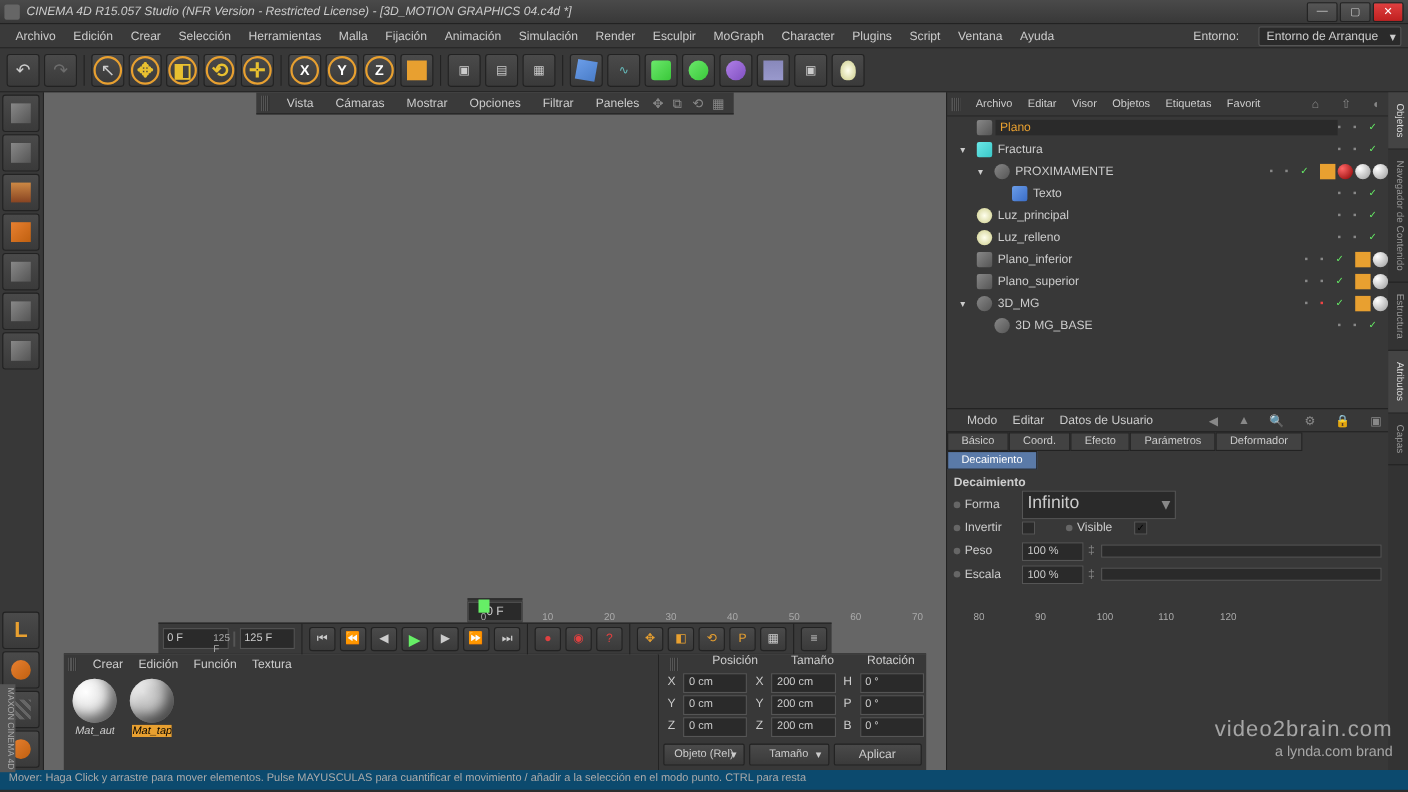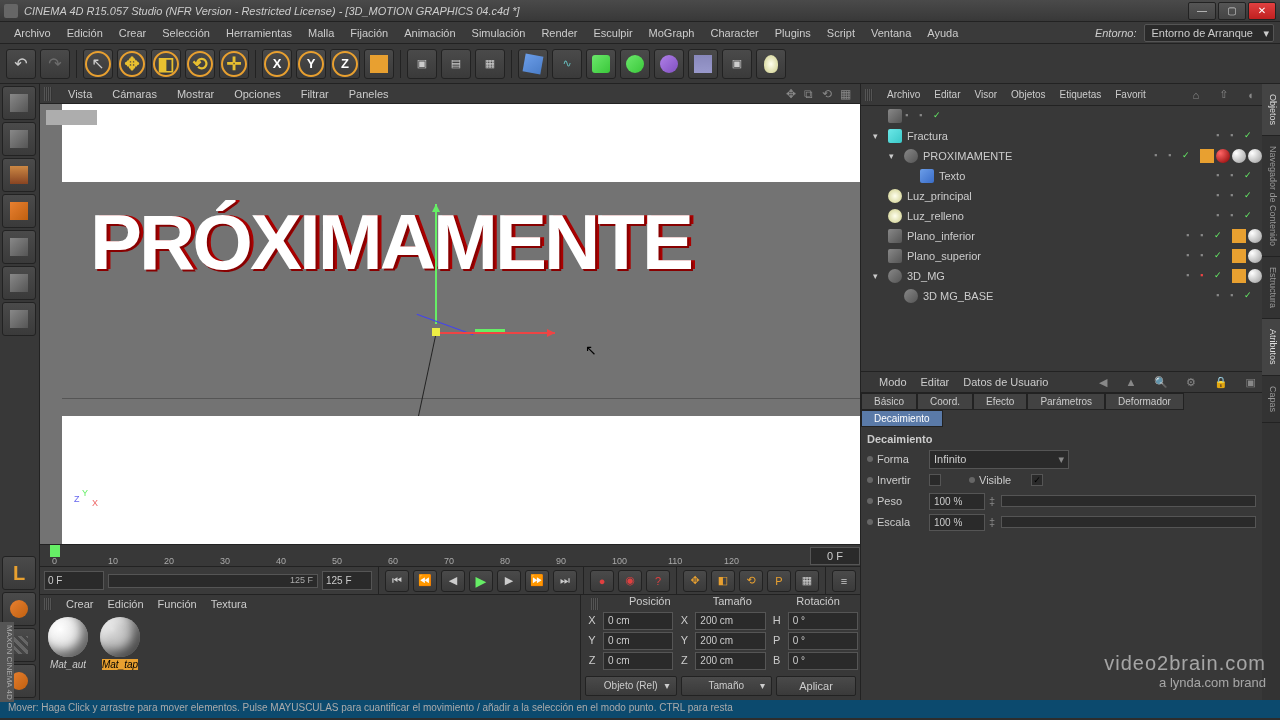--- a/index.html
+++ b/index.html
@@ -10,21 +10,21 @@
 .titlebar .app-icon { width: 14px; height: 14px; background: #666; border-radius: 2px; margin-right: 6px; }
 .titlebar .title-text { color: #ccc; flex: 1; font-style: italic; }
 .win-btns { display: flex; gap: 2px; }
 .win-btn { width: 28px; height: 18px; background: linear-gradient(#555, #444); border: 1px solid #222; display: flex; align-items: center; justify-content: center; color: #ccc; font-size: 10px; border-radius: 2px; }
 .win-btn.close { background: linear-gradient(#e04040, #c02020); color: #fff; }
 
 
 .menubar { height: 22px; background: #3a3a3a; display: flex; align-items: center; padding: 0 6px; border-bottom: 1px solid #222; }
 .menubar .menu-item { color: #ccc; padding: 3px 8px; cursor: pointer; }
 .menubar .spacer { flex: 1; }
-.menubar .env-label { color: #ccc; margin-right: 8px; font-style: italic; }
+.menubar .env-label { color: #ccc; margin-right: 18px; }
 .env-select { background: #2a2a2a; color: #ccc; border: 1px solid #555; padding: 2px 20px 2px 6px; border-radius: 2px; position: relative; }
 .env-select::after { content: '▾'; position: absolute; right: 4px; }
 
 
 .toolbar { height: 40px; background: #383838; display: flex; align-items: center; padding: 0 6px; gap: 4px; border-bottom: 1px solid #222; }
 .tb-btn { width: 30px; height: 30px; background: linear-gradient(#4a4a4a, #3a3a3a); border: 1px solid #222; border-radius: 3px; display: flex; align-items: center; justify-content: center; position: relative; }
 .tb-btn.circ::before { content: ''; width: 22px; height: 22px; border: 2px solid #e8a030; border-radius: 50%; position: absolute; }
 .tb-letter { color: #fff; font-weight: bold; font-size: 13px; z-index: 1; }
 .tb-sep { width: 1px; height: 28px; background: #222; margin: 0 2px; }
 .tb-cube { width: 18px; height: 18px; background: linear-gradient(135deg, #6b9de8, #4a7dc8); transform: rotate(10deg); }
@@ -38,21 +38,21 @@
 .main { display: flex; height: 616px; }
 
 
 .toolstrip { width: 40px; background: #383838; border-right: 1px solid #222; display: flex; flex-direction: column; padding: 2px; gap: 2px; }
 .ts-btn { width: 34px; height: 34px; background: linear-gradient(#4a4a4a, #3a3a3a); border: 1px solid #222; border-radius: 3px; display: flex; align-items: center; justify-content: center; }
 .ts-cube { width: 18px; height: 18px; background: linear-gradient(135deg, #888, #555); }
 .ts-orange { background: linear-gradient(135deg, #e88030, #c06010); }
 .ts-L { color: #e8a030; font-size: 20px; font-weight: bold; }
 
 
-.center { flex: 1; display: flex; flex-direction: column; background: #666; }
+.center { flex: 1; display: flex; flex-direction: column; background: #666; align-items: center; }
 
 
 .viewmenu { height: 20px; background: #3a3a3a; display: flex; align-items: center; padding: 0 4px; border-bottom: 1px solid #222; }
 .viewmenu .grip { width: 8px; height: 14px; background: repeating-linear-gradient(90deg, #555 0 1px, #333 1px 2px); margin-right: 6px; }
 .viewmenu .vm-item { color: #ccc; padding: 2px 10px; cursor: pointer; }
 .viewmenu .spacer { flex: 1; }
 .viewmenu .nav-icon { width: 14px; height: 14px; color: #888; margin: 0 2px; font-size: 12px; }
 
 
 .viewport { flex: 1; background: #737373; position: relative; overflow: hidden; }
@@ -163,21 +163,21 @@
 .attr-title { height: 22px; display: flex; align-items: center; padding: 0 6px; gap: 6px; color: #ccc; background: #383838; }
 .attr-title .ico { width: 14px; height: 14px; background: linear-gradient(135deg,#888,#555); }
 .attr-tabs { display: flex; flex-wrap: wrap; }
 .attr-tab { padding: 2px 12px; color: #ccc; background: #424242; border: 1px solid #222; font-size: 10px; }
 .attr-tab.sel { background: #5a7aa8; color: #fff; }
 .attr-body { flex: 1; padding: 4px 6px; display: flex; flex-direction: column; gap: 3px; background: #383838; }
 .attr-section { color: #ccc; font-weight: bold; padding: 2px 0; }
 .attr-row { display: flex; align-items: center; height: 18px; gap: 4px; }
 .attr-row .dot { width: 6px; height: 6px; background: #666; border-radius: 50%; }
 .attr-row .albl { width: 48px; color: #ccc; }
-.attr-row .afld { flex: 1; max-width:140px; background: #2a2a2a; color: #ccc; border: 1px solid #555; padding: 2px 4px; font-size: 11px; display: flex; justify-content: space-between; }
+.attr-row .afld { flex: 1; max-width:140px; background: #2a2a2a; color: #ccc; border: 1px solid #555; padding: 2px 4px; font-size: 16px; display: flex; justify-content: space-between; }
 .attr-row .afld::after { content: '▾'; color: #888; }
 .attr-row .num { width: 56px; background: #2a2a2a; color: #ccc; border: 1px solid #555; padding: 2px 4px; font-size: 10px; }
 .attr-row .spin { width: 8px; color: #888; }
 .attr-row .slider { flex: 1; height: 12px; background: #2a2a2a; border: 1px solid #555; position: relative; }
 .attr-row .chk { width: 12px; height: 12px; background: #2a2a2a; border: 1px solid #555; display:flex; align-items:center; justify-content:center; font-size:9px; }
 
 
 .statusbar { height: 18px; background: #0c4a6e; color: #aaa; padding: 2px 8px; font-size: 10px; overflow:hidden; white-space:nowrap; }
 
 
@@ -499,20 +499,21 @@
         <span class="spacer"></span>
         <span class="ico">⌂</span>
         <span class="ico">⇧</span>
         <span class="ico">◐</span>
       </div>
       <div class="obj-tree" id="obj-tree">
           <div class="tree-row">
     <span class="pad" style="width:8px"></span>
     <span class="exp"></span>
     <div class="obj-ico plane"></div>
+    <span class="obj-name sel">Plano</span>
     <div class="toggles">
       <span class="tog grey">▪</span>
       <span class="tog grey">▪</span>
       <span class="tog green">✓</span>
     </div>
     <div class="tags"></div>
           </div>
           <div class="tree-row">
     <span class="pad" style="width:8px"></span>
     <span class="exp">▾</span>

